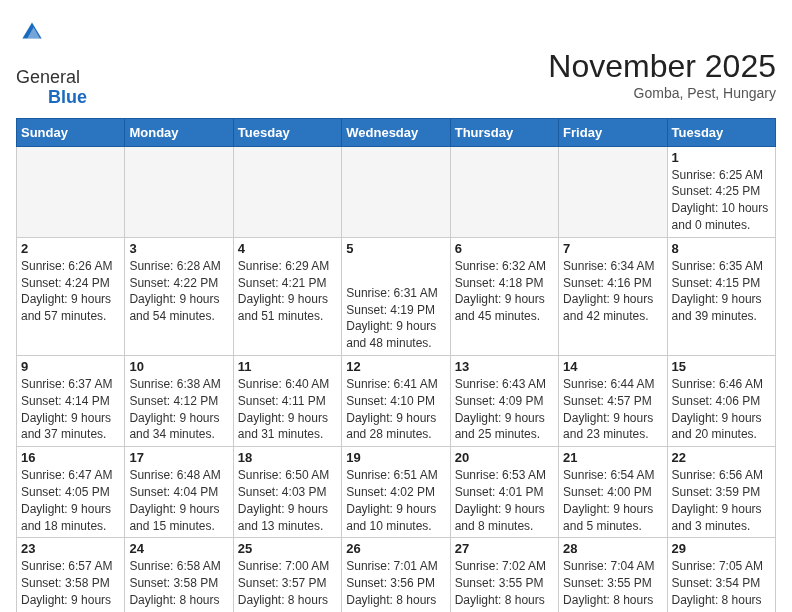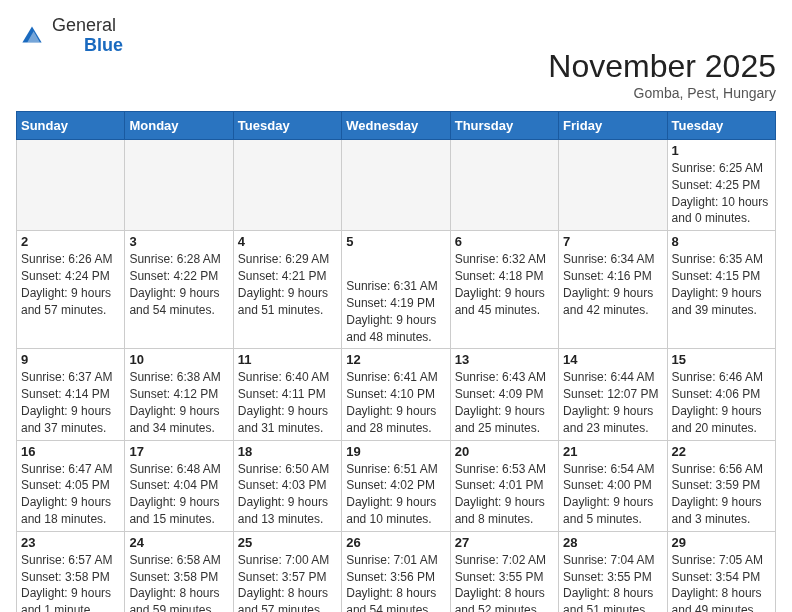--- a/index.html
+++ b/index.html
@@ -11,22 +11,23 @@
       padding: 16px;
     }
     .header {
       display: flex;
       justify-content: space-between;
       align-items: flex-start;
       margin-bottom: 10px;
     }
     .logo {
       display: flex;
-      align-items: center;
-      gap: 4px;
+      align-items: flex-start;
+      gap: 20px;
+      flex-direction: column;
     }
     .logo-text {
       font-size: 18px;
       line-height: 1.1;
     }
     .logo-text .general { color: #333; font-weight: normal; }
     .logo-text .blue { color: #1a6abf; font-weight: bold; margin-left: 32px; }
     .logo-icon {
       width: 32px;
       height: 32px;
@@ -215,21 +216,21 @@
         <td>
           <span class="day-number">13</span>
           <div class="day-info" style="white-space: pre-line;">Sunrise: 6:43 AM
 Sunset: 4:09 PM
 Daylight: 9 hours
 and 25 minutes.</div>
         </td>
         <td>
           <span class="day-number">14</span>
           <div class="day-info" style="white-space: pre-line;">Sunrise: 6:44 AM
-Sunset: 12:07 PM
+Sunset: 4:57 PM
 Daylight: 9 hours
 and 23 minutes.</div>
         </td>
         <td>
           <span class="day-number">15</span>
           <div class="day-info" style="white-space: pre-line;">Sunrise: 6:46 AM
 Sunset: 4:06 PM
 Daylight: 9 hours
 and 20 minutes.</div>
         </td>

